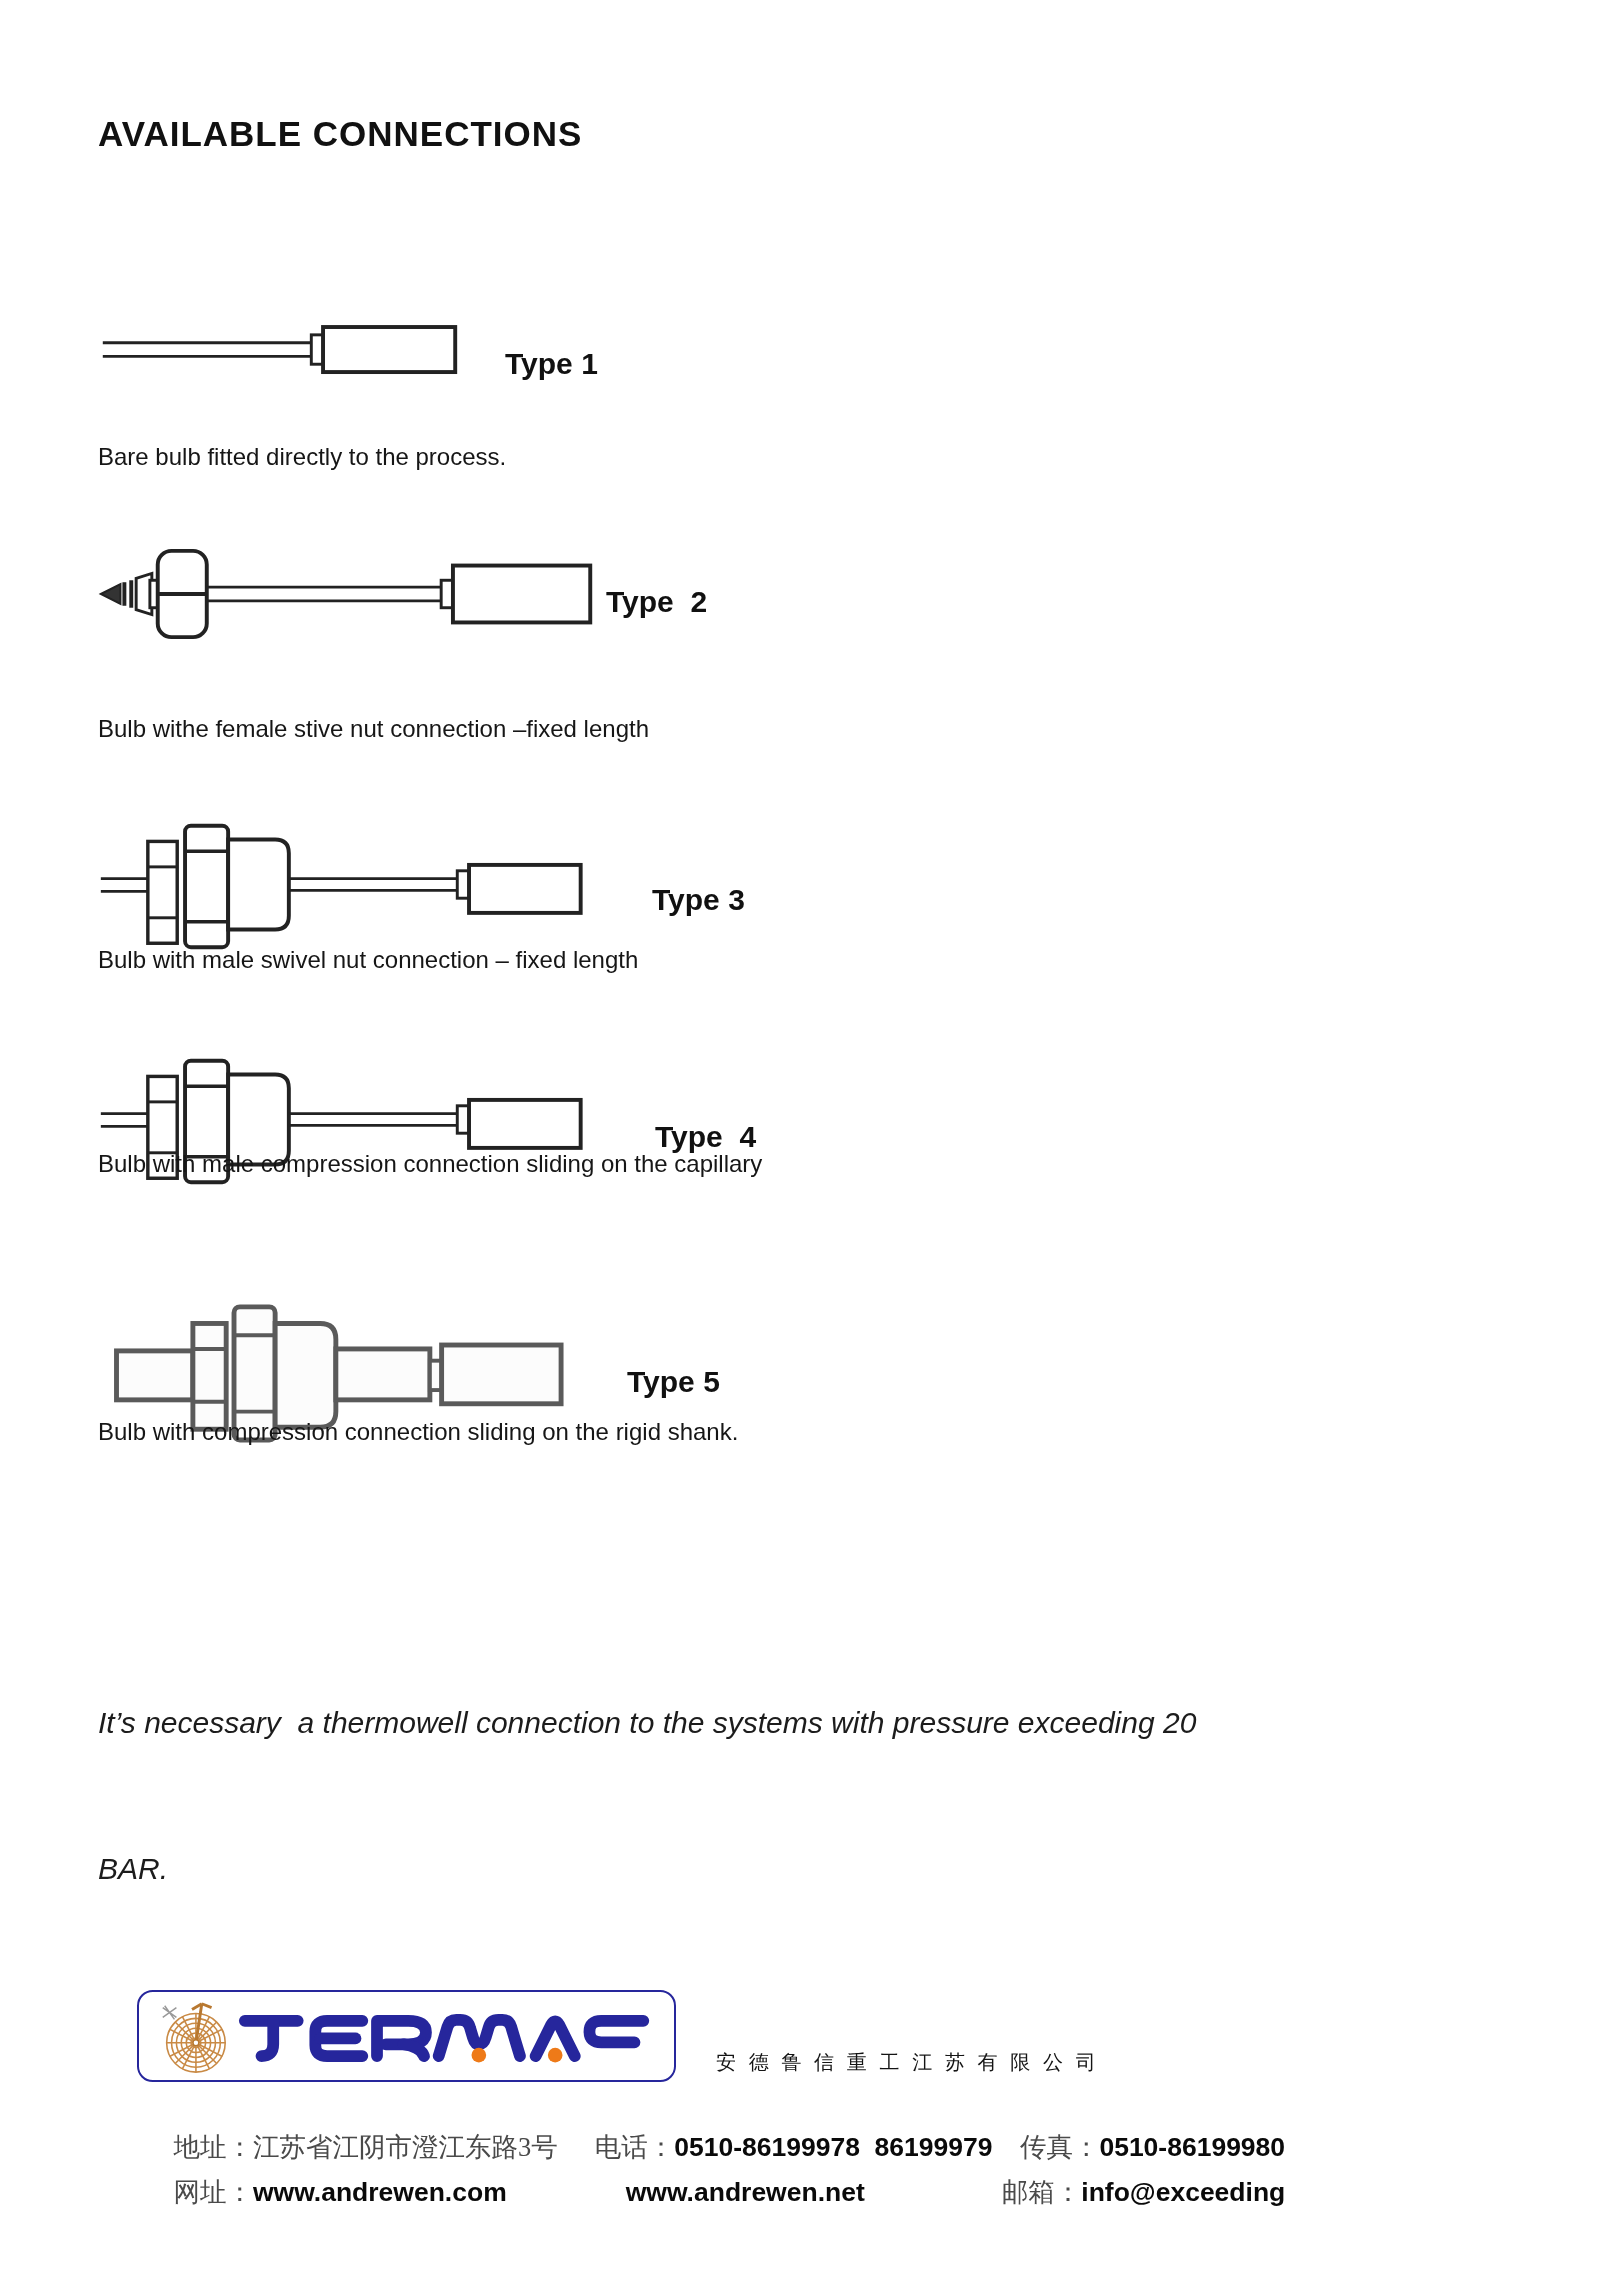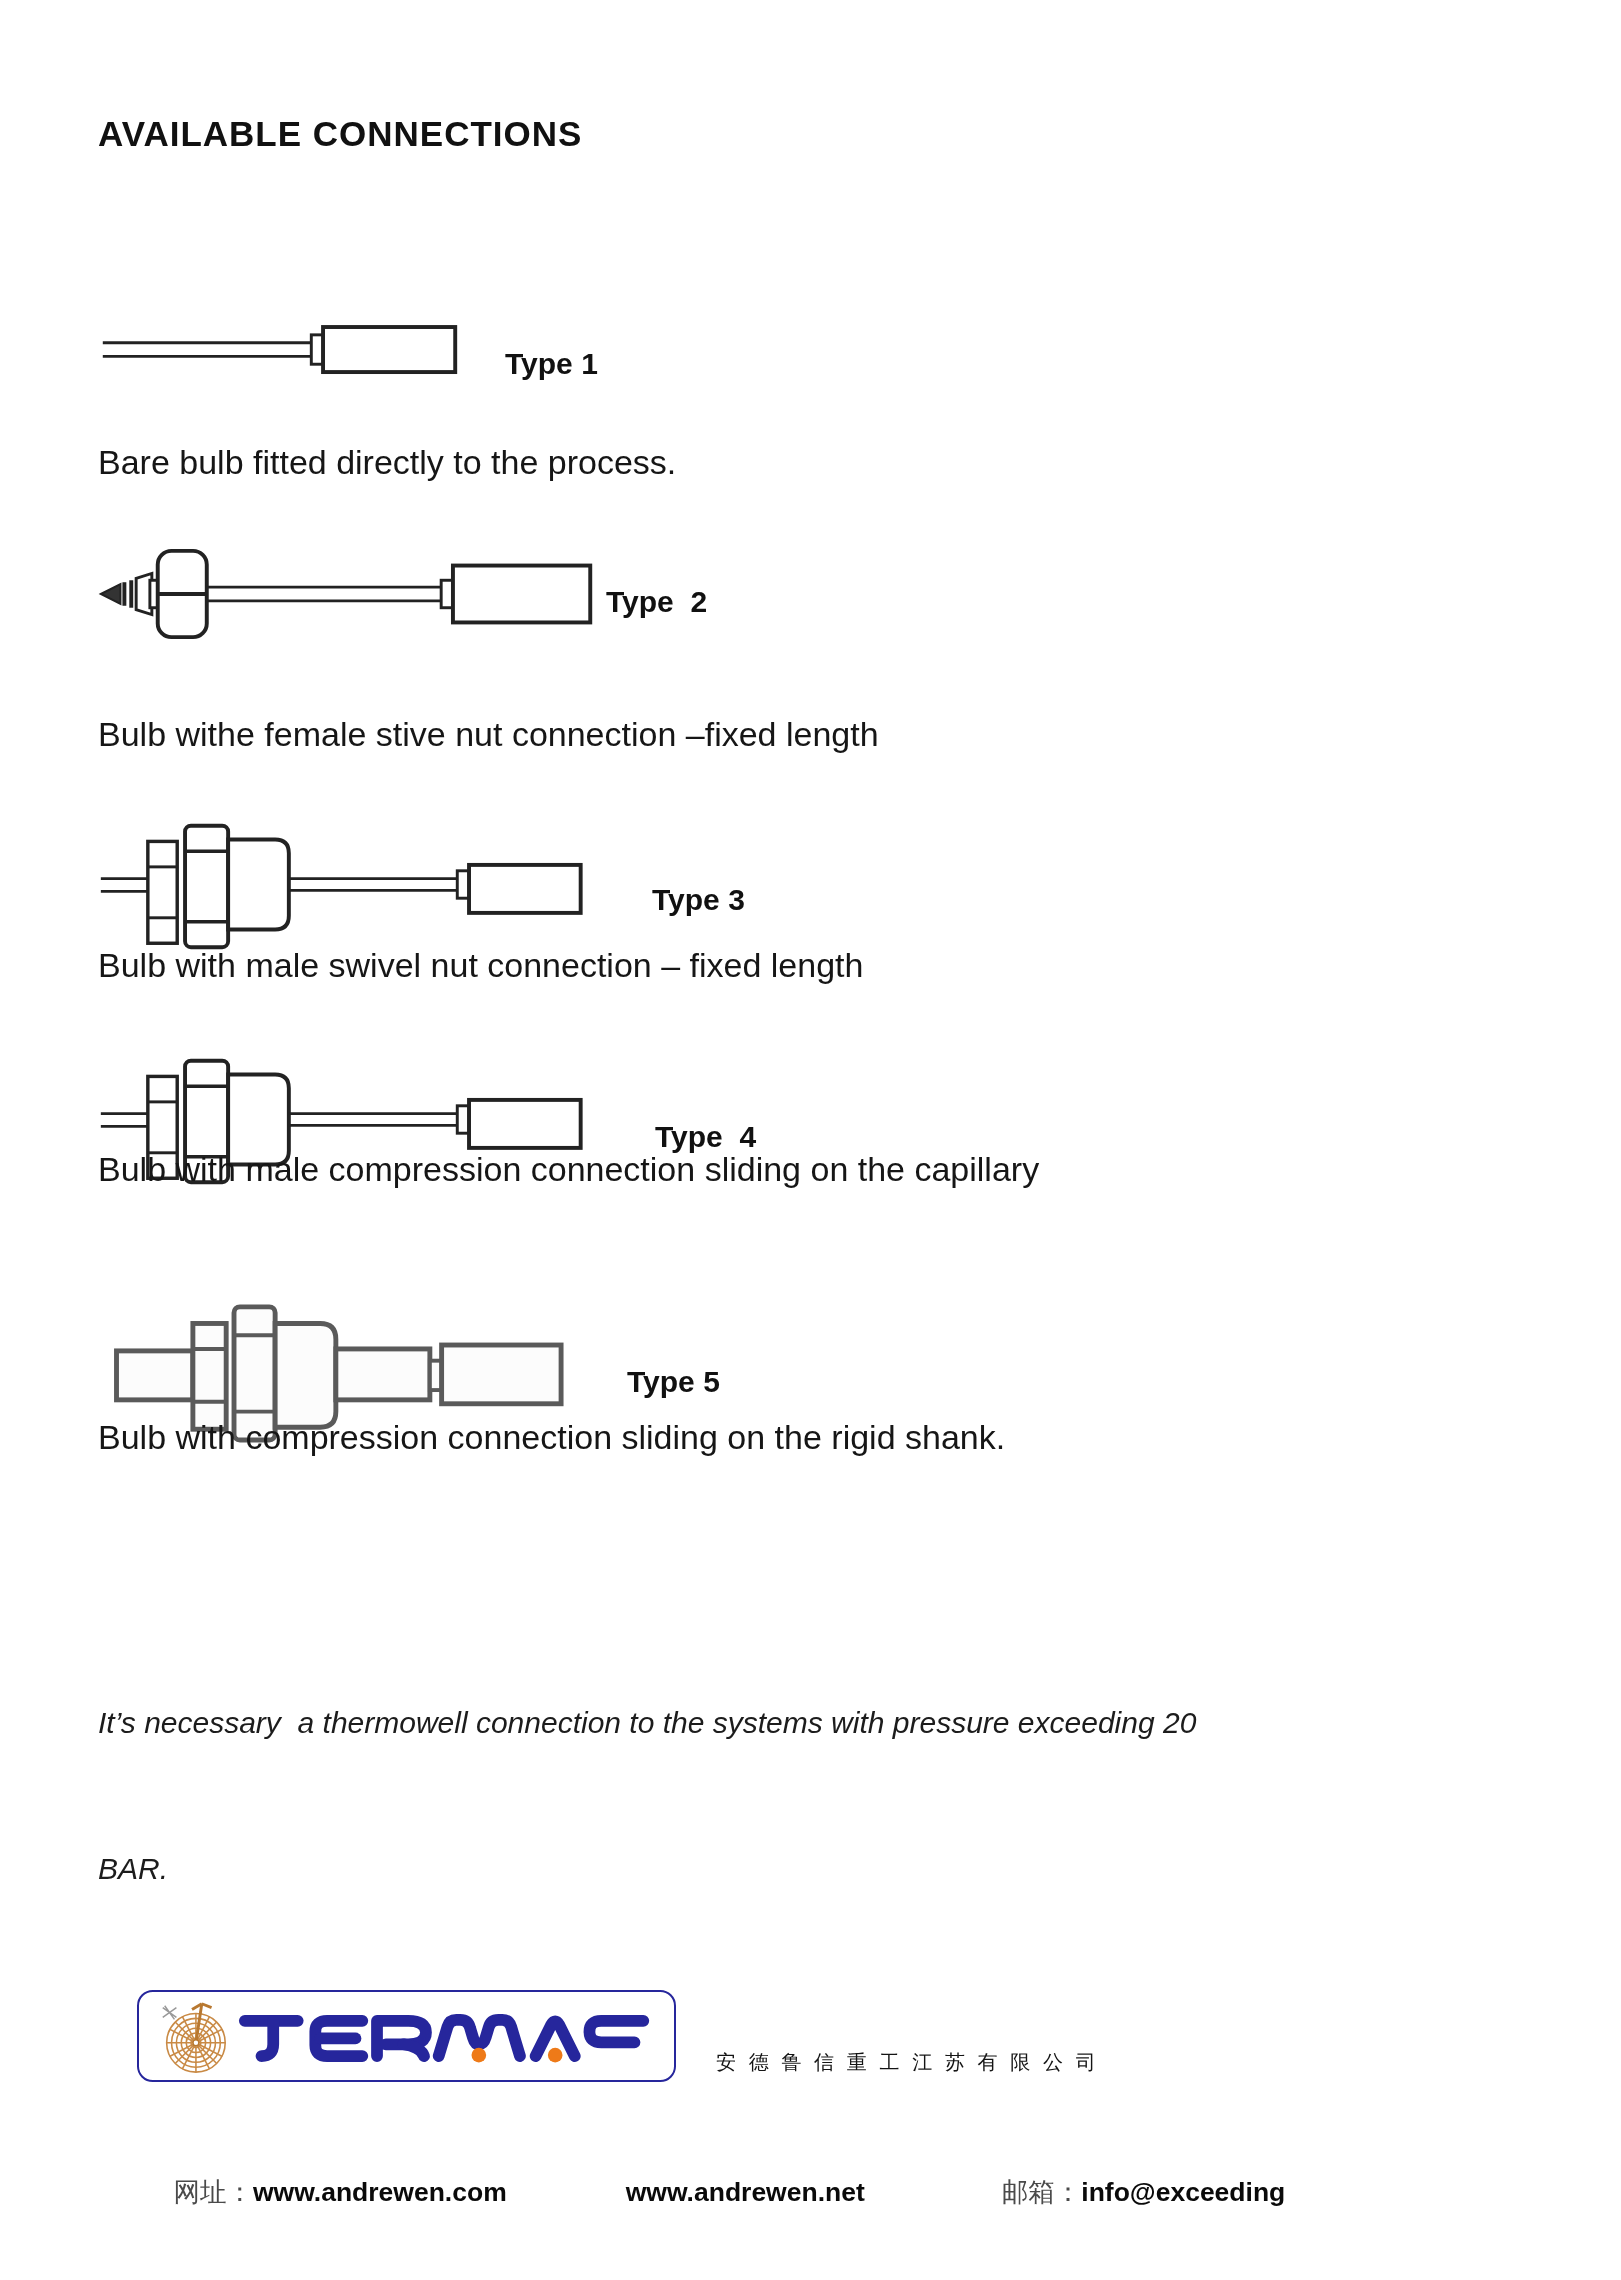--- a/index.html
+++ b/index.html
@@ -8,21 +8,21 @@
     font-family:"Liberation Sans", sans-serif;color:#1a1a1a;overflow:hidden;
   }
   .abs{position:absolute;}
   .title{
     left:98px;top:114px;font-size:35px;font-weight:bold;letter-spacing:1px;color:#111;
   }
   .type-label{
     font-size:30px;font-weight:bold;color:#111;white-space:pre;margin-top:20px;
   }
   .caption{
-    left:98px;font-size:34px;color:#161616;white-space:pre;
+    left:98px;font-size:24px;color:#161616;white-space:pre;
   }
   .note{
     left:98px;top:1602px;width:1078px;font-size:30px;font-style:italic;color:#1c1c1c;
     line-height:1.62;white-space:pre-wrap;
   }
   .note div{white-space:pre;}
   svg{display:block;}
   .logo-box{
     left:137px;top:1990px;width:535px;height:88px;
     border:2.9px solid #26269c;border-radius:15.7px;background:#fff;
@@ -199,19 +199,22 @@
       </g>
       <g fill="#ee7a18">
         <circle cx="247" cy="49" r="7.5"></circle>
         <circle cx="325" cy="49" r="7.5"></circle>
       </g>
     </svg>
   </div>
 
   <div class="abs company-name">安德鲁信重工江苏有限公司</div>
 
+  <div class="abs contact-line" style="left:144px;top:2098px;">
+    <span class="lbl">地址：</span><span class="cnval">江苏省江阴市澄江东路3号</span><span class="lbl g1">电话：</span><span class="val">0510-86199978  86199979</span><span class="lbl g2">传真：</span><span class="val">0510-86199980</span>
+  </div>
 
   <div class="abs contact-line" style="left:144px;top:2143px;">
     <span class="lbl">网址：</span><span class="val">www.andrewen.com</span><span class="val g3">www.andrewen.net</span><span class="lbl g4">邮箱：</span><span class="val">info@exceeding</span>
   </div>
 
 </div>
 
 
 </body></html>

